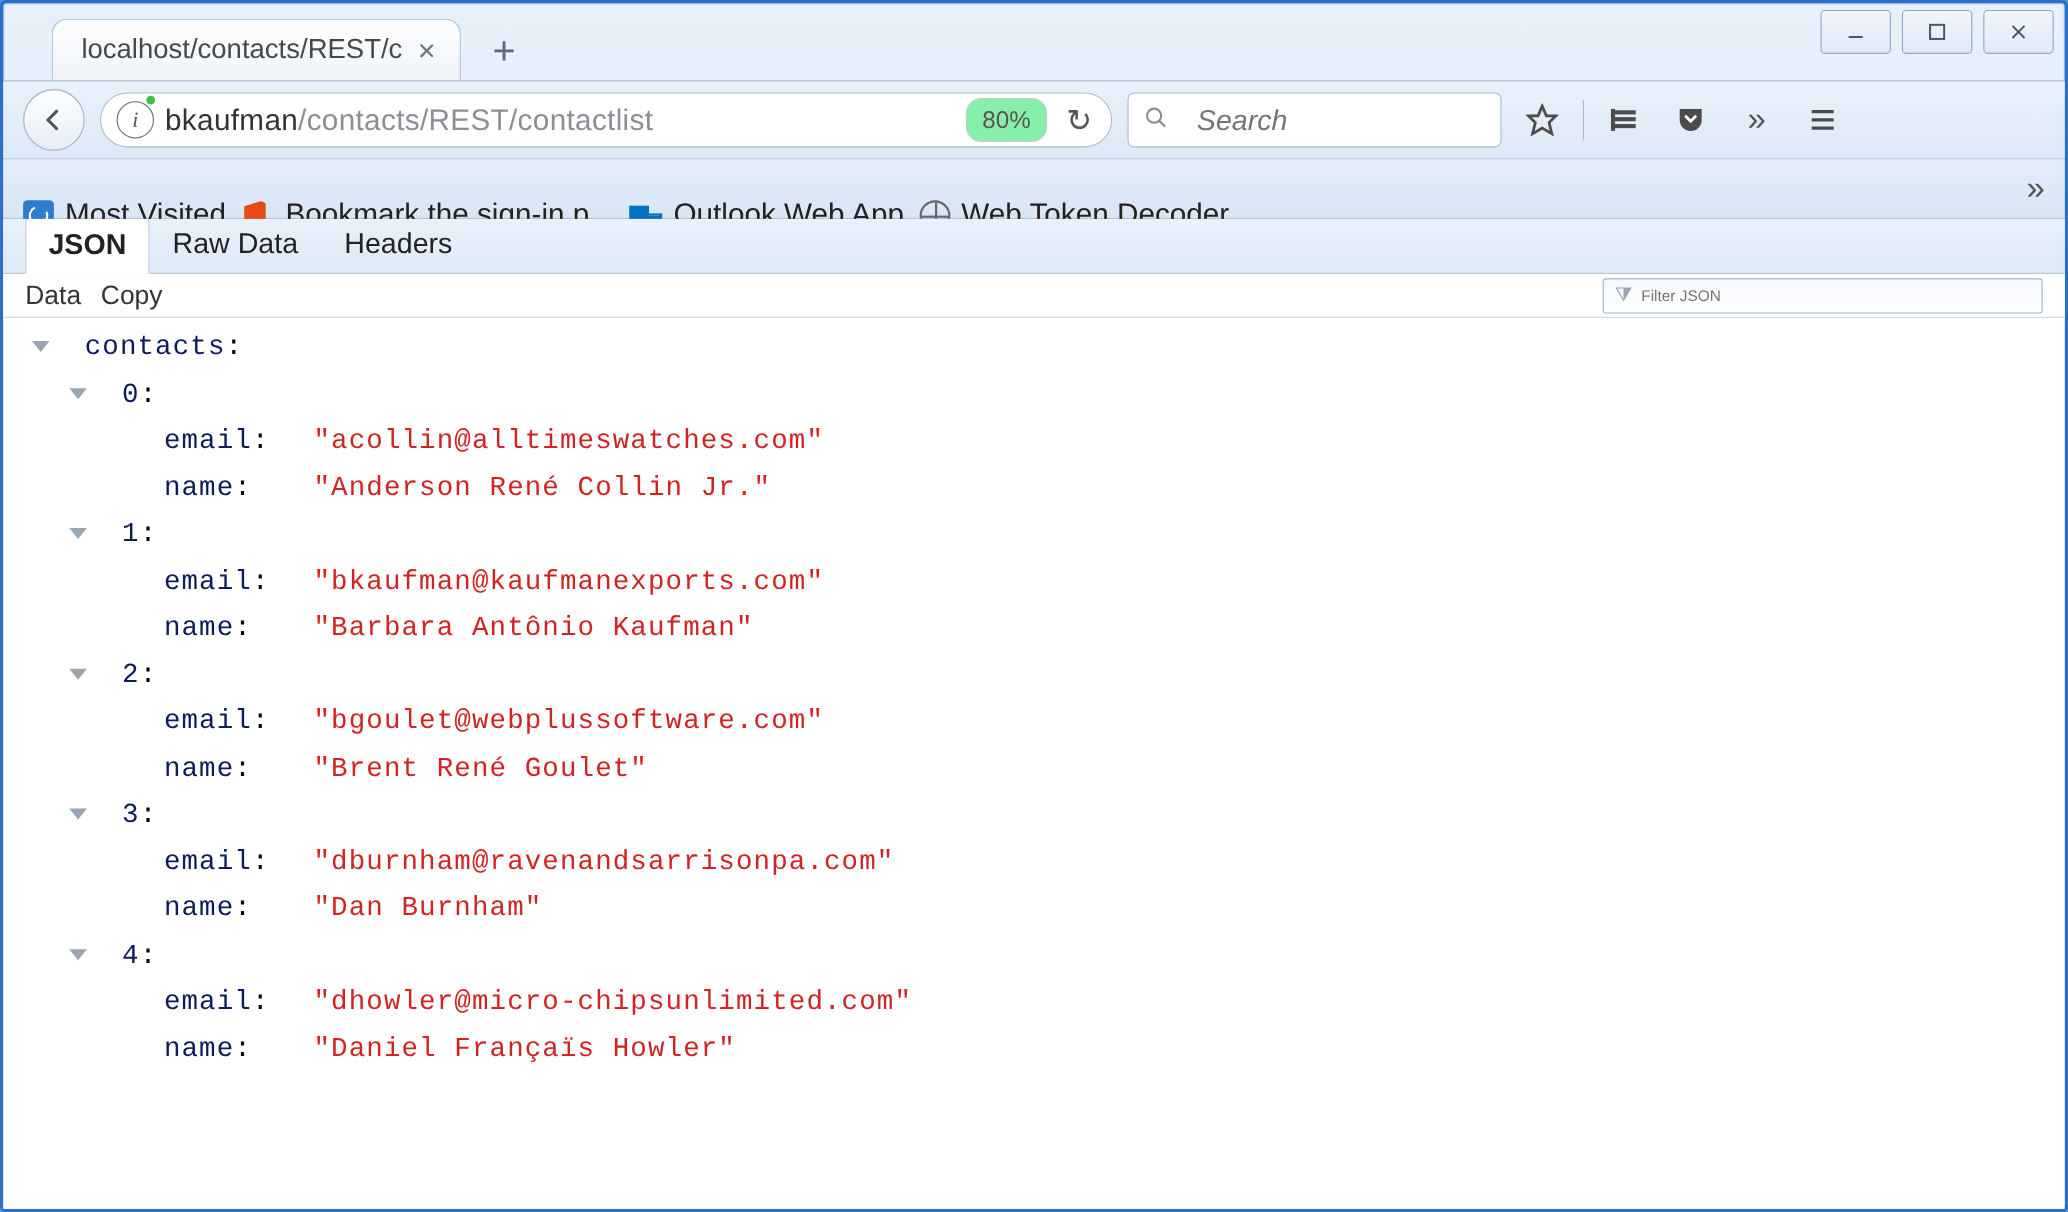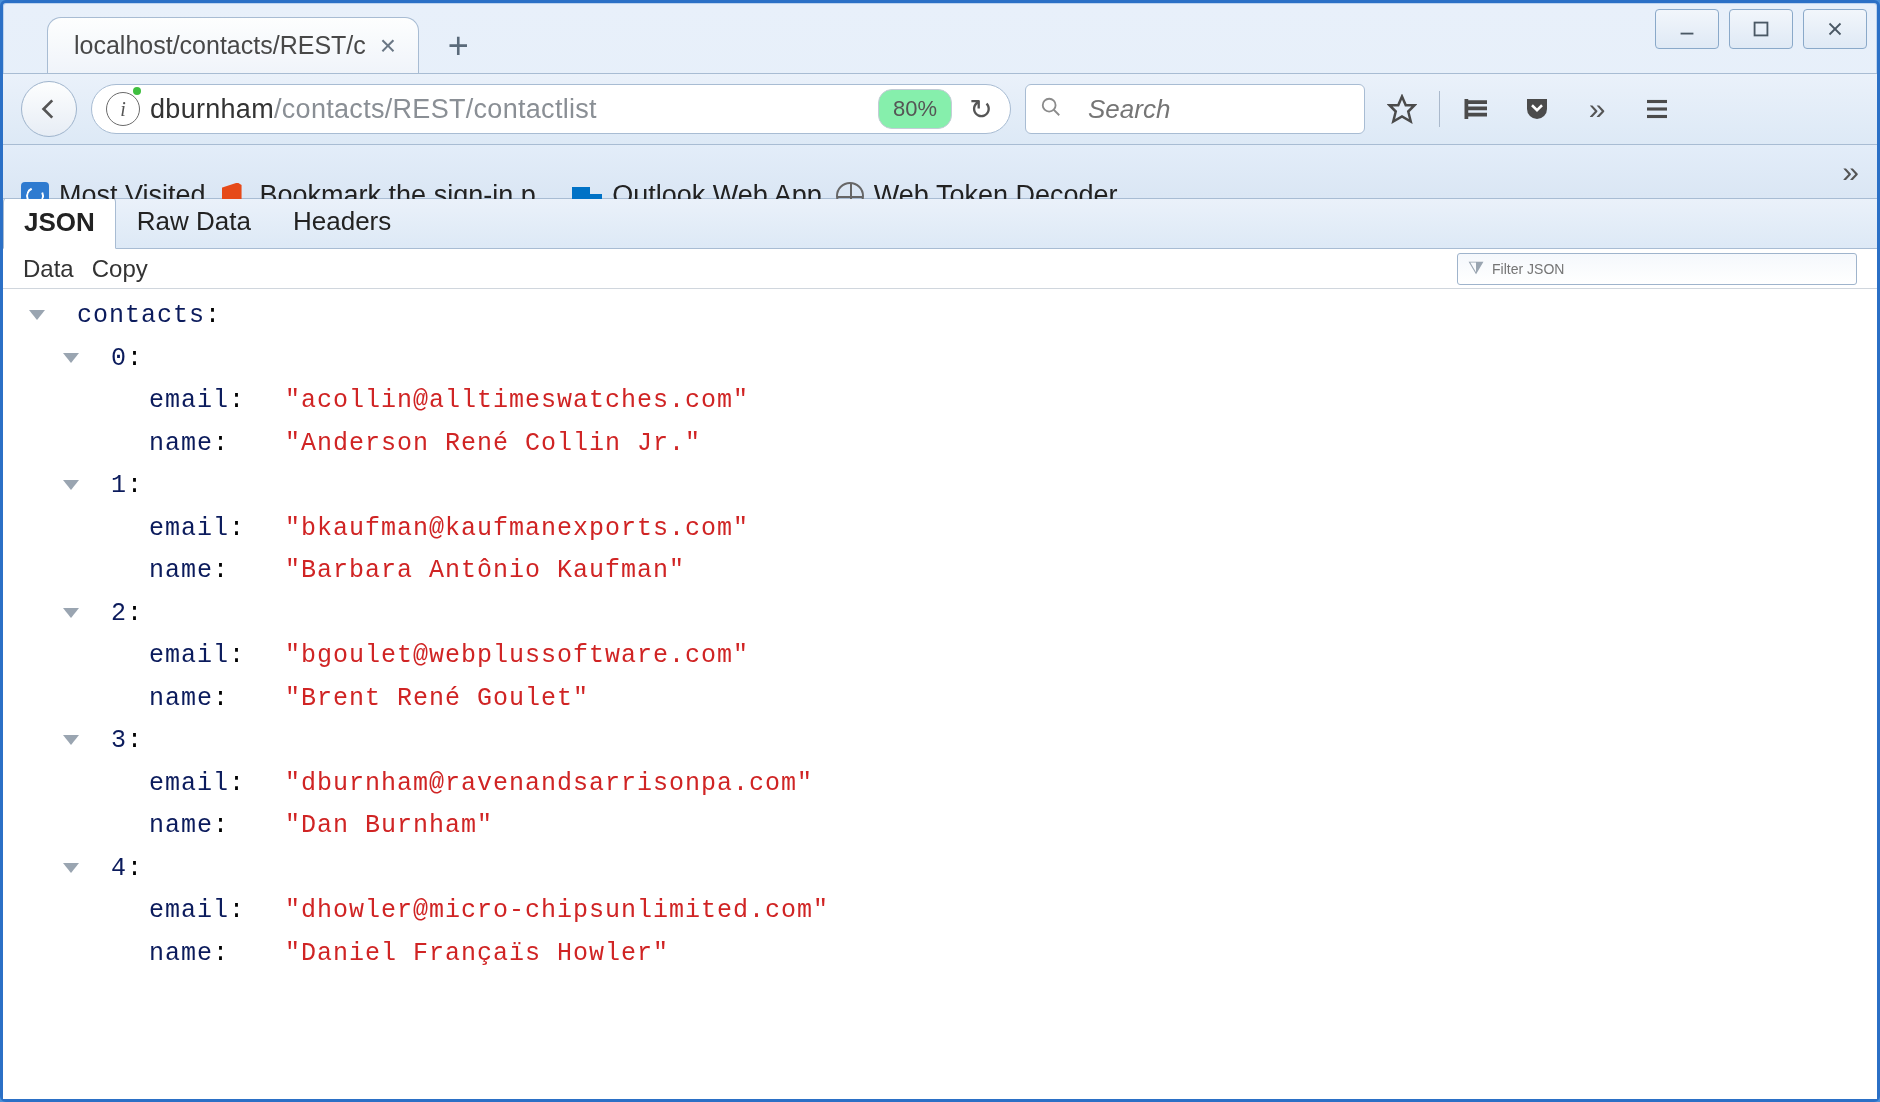--- a/index.html
+++ b/index.html
@@ -147,21 +147,21 @@
 
 
 .viewer {
   flex:1; background:#fff; position:relative;
   display:flex; flex-direction:column;
   overflow:hidden;
 }
 .vtabs {
   height:50px; background:linear-gradient(180deg,#eaf1fa,#dde9f6);
   border-bottom:1px solid #a8bcd3;
-  display:flex; align-items:flex-end; gap:0; padding-left:0;
+  display:flex; align-items:flex-end; gap:0; padding-left:20px;
 }
 .vtab {
   padding:10px 20px; font-size:26px; color:#222;
   border:1px solid transparent;
 }
 .vtab.active {
   background:#fff; border:1px solid #a8bcd3; border-bottom-color:#fff;
   border-radius:6px 6px 0 0; font-weight:700; position:relative; top:1px;
 }
 .action-bar {
@@ -246,21 +246,21 @@
   <div class="nav-toolbar">
     <div class="back-btn">
       <svg viewBox="0 0 24 24">
           <polyline points="15 4 7 12 15 20"></polyline>
         </svg>
     </div>
 
     <div class="url-bar">
       <span class="identity-icon">i</span>
       <span class="url-text">
-        <span>dburnham</span><span class="dim">/contacts/REST/contactlist</span>
+        <span>bkaufman</span><span class="dim">/contacts/REST/contactlist</span>
       </span>
       <span class="zoom-badge">80%</span>
       <span class="reload-btn">↻</span>
     </div>
 
     <div class="search-box">
       <span class="mag">
         <svg width="22" height="22" viewBox="0 0 24 24" fill="none" stroke="#8b8b8b" stroke-width="2">
             <circle cx="10" cy="10" r="7"></circle>
             <line x1="21" y1="21" x2="15" y2="15"></line>

